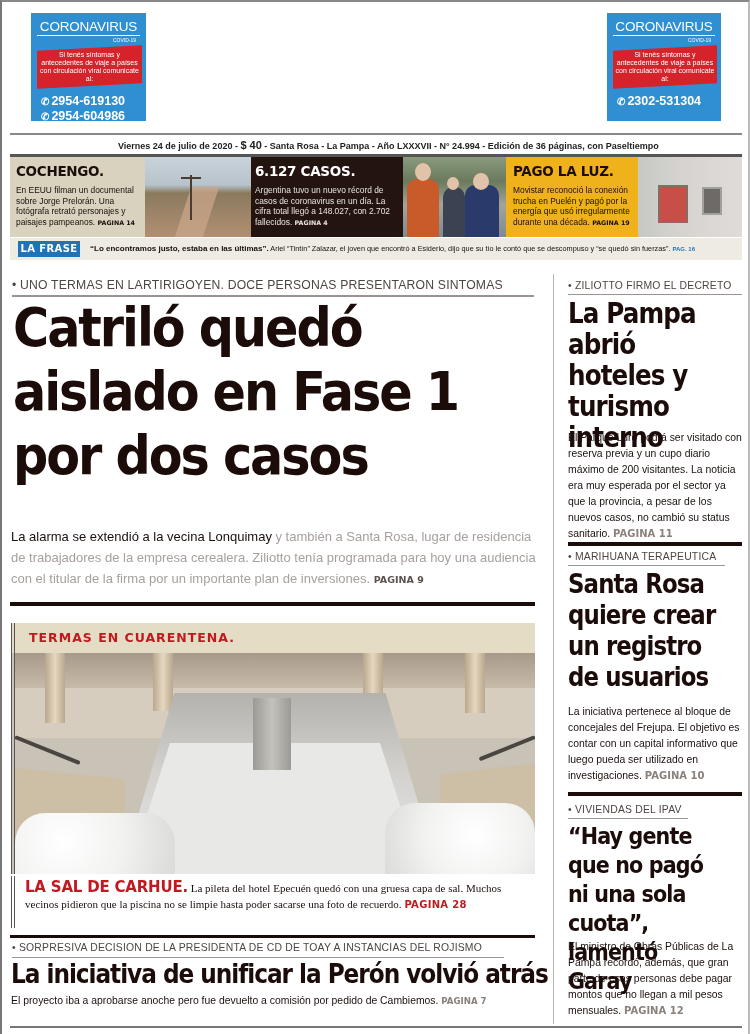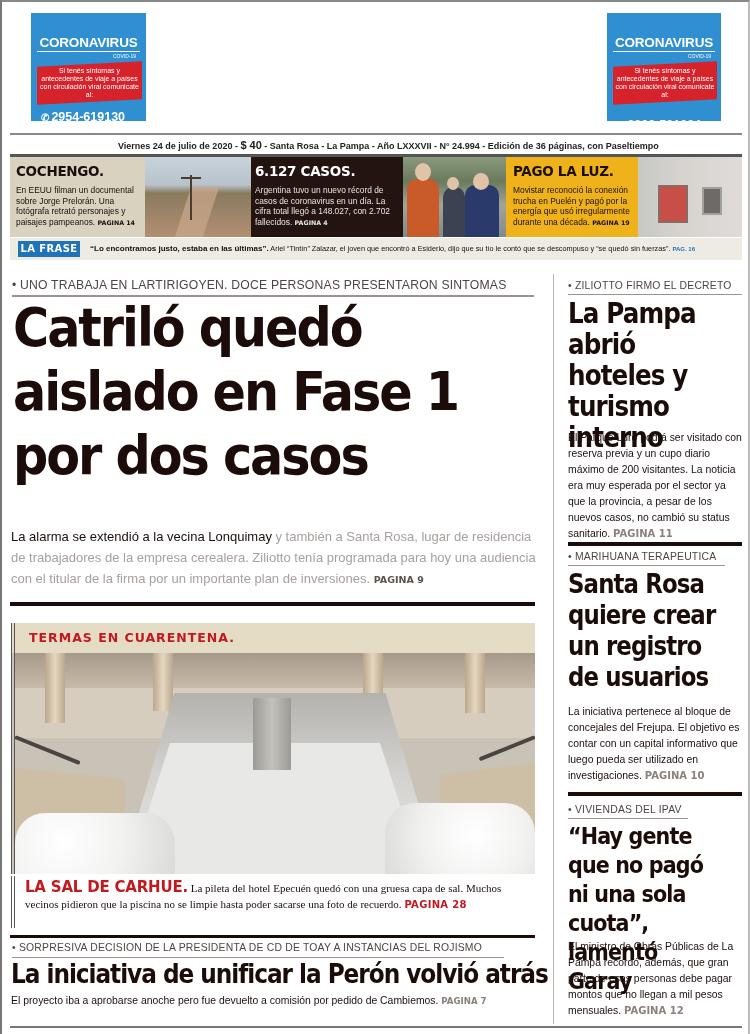--- a/index.html
+++ b/index.html
@@ -6,28 +6,28 @@
   html, body { width: 750px; height: 1034px; background: #ffffff; overflow: hidden; }
   body { font-family: "Liberation Sans", sans-serif; color: #1a0f0c; position: relative; }
 
   .page { position: absolute; left: 0; top: 0; width: 750px; height: 1034px; border-left: 2px solid #777; border-top: 2px solid #888; border-right: 2px solid #bbb; }
 
   
   .masthead { position: absolute; left: 0; top: 0; width: 750px; height: 132px; }
   .covid-box { position: absolute; top: 11px; width: 115px; height: 108px; background: #2f8fd0; color: #fff; text-align: center; }
   .covid-box.left { left: 29px; }
   .covid-box.right { left: 605px; width: 114px; }
-  .covid-title { font-family: "Liberation Sans", sans-serif; font-weight: bold; font-size: 13.5px; letter-spacing: -0.2px; margin-top: 23px; line-height: 14px; border-bottom: 1px solid #fff; margin-left: 6px; margin-right: 6px; padding-bottom: 1px; }
+  .covid-title { font-family: "Liberation Sans", sans-serif; font-weight: normal; font-size: 13.5px; letter-spacing: -0.2px; margin-top: 7px; line-height: 14px; border-bottom: 1px solid #fff; margin-left: 6px; margin-right: 6px; padding-bottom: 1px; }
   .covid-sub { font-size: 5px; text-align: right; padding-right: 10px; margin-top: 1px; line-height: 6px; }
   .covid-red { background: #d6222b; margin: 5px 4px 0 6px; padding: 3px 2px; font-size: 7px; line-height: 8px; transform: skewY(-3deg); }
   .covid-red span { display: block; transform: skewY(3deg); }
   .covid-phone { font-weight: bold; font-size: 12.5px; line-height: 14px; text-align: left; padding-left: 10px; }
   .covid-phone .ph-icon { font-size: 10px; margin-right: 2px; }
   .covid-box.left .phones { margin-top: 8px; }
-  .covid-box.right .phones { margin-top: 16px; }
+  .covid-box.right .phones { margin-top: 8px; }
 
   .logo { position: absolute; left: 168px; top: 4px; width: 420px; height: 112px; }
   .logo-text { position: absolute; left: 22px; top: 0; font-family: "DejaVu Serif", serif; font-weight: bold; font-size: 84px; line-height: 112px; letter-spacing: -2px; color: #0a0a0a; transform: scaleX(0.72); transform-origin: left center; white-space: nowrap; }
   .logo-emblem { position: absolute; left: 0; top: 2px; width: 72px; height: 106px; }
 
   .dateline { position: absolute; left: 116px; top: 136px; width: 520px; height: 14px; font-size: 9px; font-weight: bold; color: #222; text-align: center; line-height: 14px; white-space: nowrap; }
   .dateline .price { font-size: 11px; }
   .top-rule { position: absolute; left: 8px; top: 131px; width: 732px; height: 3px; border-top: 2px solid #888; }
   .top-rule2 { position: absolute; left: 8px; top: 152px; width: 732px; height: 3px; background: #555; }
 
@@ -169,21 +169,21 @@
       <div class="meter-box"></div>
       <div class="meter-box2"></div>
     </div>
   </div>
 
   <div class="frase">
     <div class="frase-label">LA FRASE</div>
     <div class="frase-text"><span class="quote">“Lo encontramos justo, estaba en las últimas”.</span><span> Ariel “Tintín” Zalazar, el joven que encontró a Esiderio, dijo que su tío le contó que se descompuso y “se quedó sin fuerzas”. </span><span class="pg">PAG. 16</span></div>
   </div>
 
-  <div class="kicker" style="left:10px;top:275px;">• UNO TRABAJA EN LARTIRIGOYEN. DOCE PERSONAS PRESENTARON SINTOMAS</div>
+  <div class="kicker" style="left:10px;top:275px;">• UNO TERMAS EN LARTIRIGOYEN. DOCE PERSONAS PRESENTARON SINTOMAS</div>
   <div class="kicker-rule" style="left:10px;top:293px;width:522px;"></div>
   <div class="lead-head">Catriló quedó aislado en Fase 1 por dos casos</div>
   <div class="lead-body"><span class="strong">La alarma se extendió a la vecina Lonquimay</span><span> y también a Santa Rosa, lugar de residencia de trabajadores de la empresa cerealera. Ziliotto tenía programada para hoy una audiencia con el titular de la firma por un importante plan de inversiones. </span><span class="pg">PAGINA 9</span></div>
 
   <div class="thick-rule" style="left:8px;top:600px;width:525px;"></div>
 
   <div class="photo-feature">
     <div class="photo-header">
       <div class="photo-title">TERMAS EN CUARENTENA.</div>
     </div>

